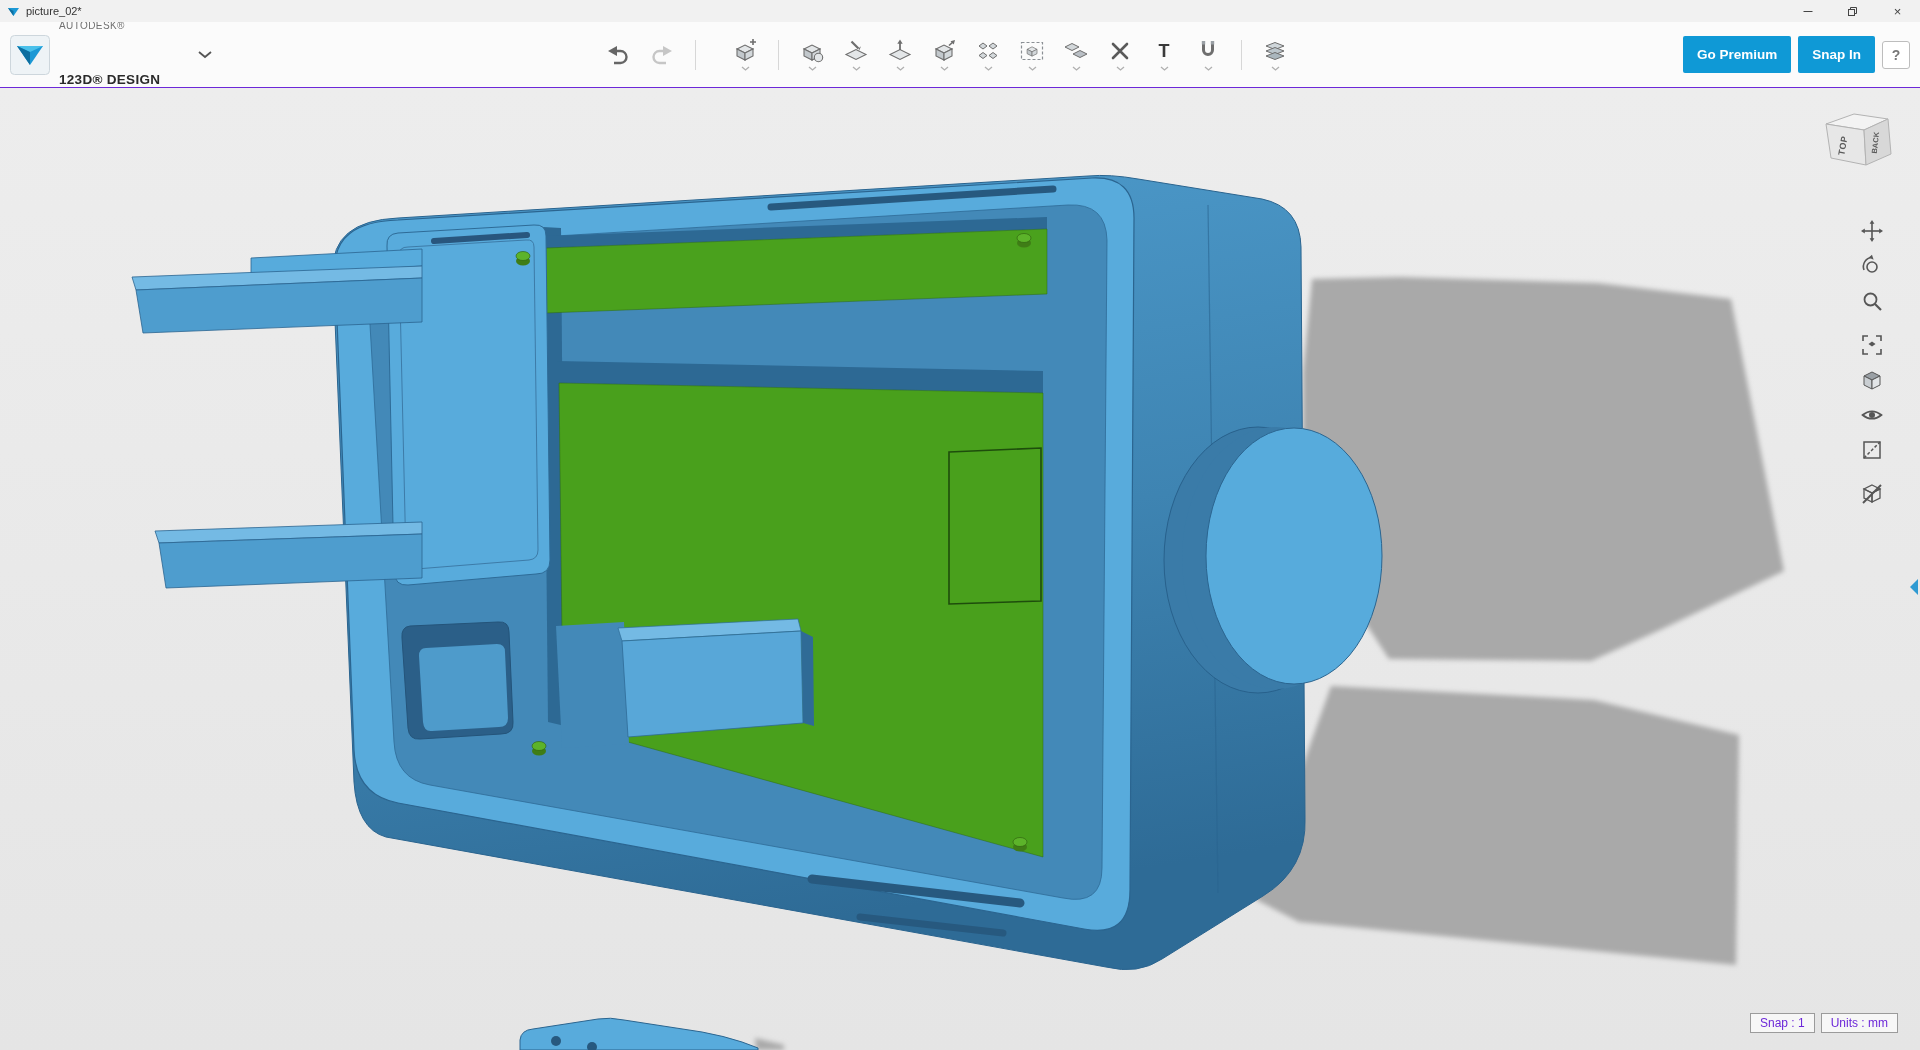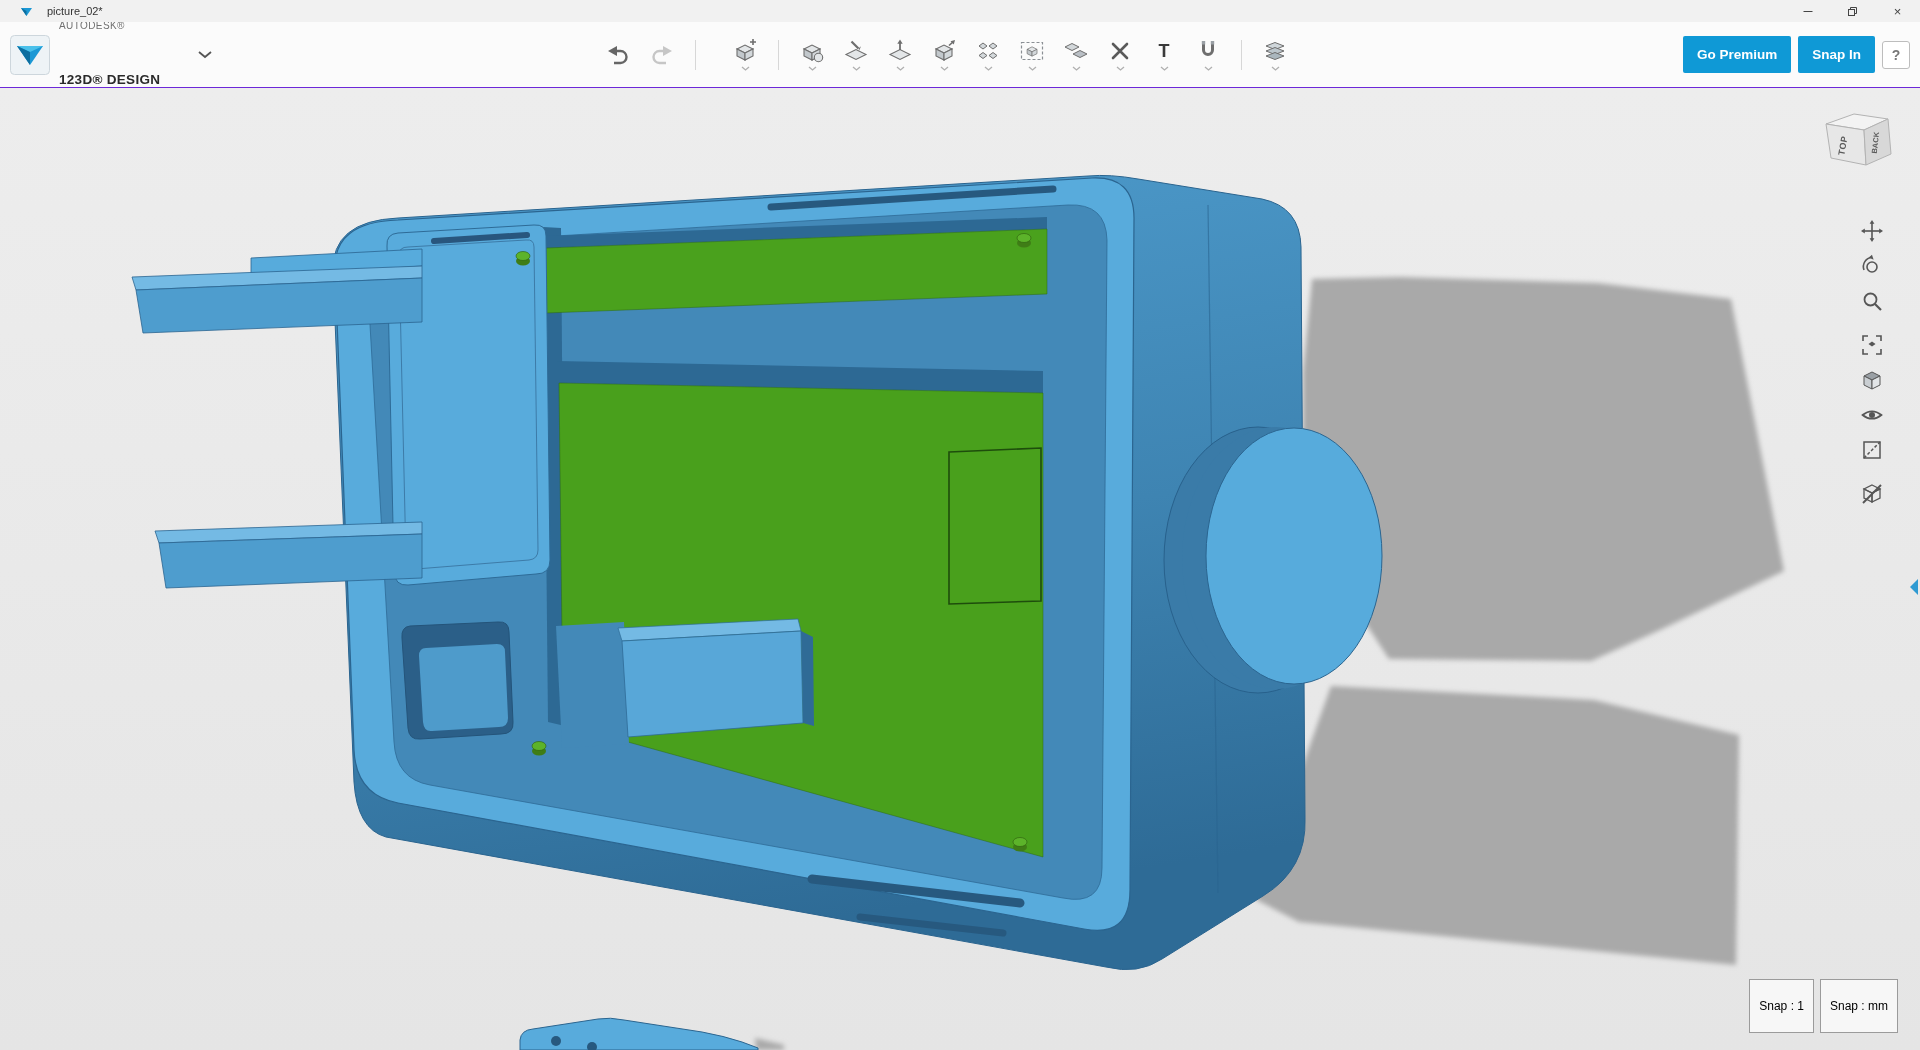--- a/index.html
+++ b/index.html
@@ -3,21 +3,21 @@
 <meta charset="utf-8">
 <style>
   html,body{margin:0;padding:0;}
   body{width:1920px;height:1050px;overflow:hidden;position:relative;
        font-family:"Liberation Sans",sans-serif;background:#e9e9e9;}
   svg text{font-family:"Liberation Sans",sans-serif;}
 
   
   .titlebar{position:absolute;top:0;left:0;right:0;height:22px;background:#f1f1f1;
             display:flex;align-items:center;justify-content:space-between;z-index:30;}
-  .title-left{display:flex;align-items:center;gap:14px;padding-left:20px;}
+  .title-left{display:flex;align-items:center;gap:6px;padding-left:7px;}
   .title-text{font-size:11px;color:#333;}
   .win-controls{display:flex;height:100%;}
   .wbtn{width:45px;height:100%;display:flex;align-items:center;justify-content:center;
         color:#444;background:transparent;border:none;cursor:pointer;font-size:13px;line-height:1;}
 
   
   .toolbar{position:absolute;top:22px;left:0;right:0;height:65px;background:#fbfbfb;
            border-bottom:1px solid #6d28d9;z-index:20;}
   .brand{position:absolute;left:10px;top:0;height:100%;display:flex;align-items:center;gap:9px;cursor:pointer;}
   .brand-text{display:flex;flex-direction:column;line-height:1.2;}
@@ -37,22 +37,22 @@
   
   .viewport{position:absolute;top:88px;left:0;right:0;bottom:0;
             background:linear-gradient(#ededed,#e5e5e5);}
   .scene{position:absolute;left:0;top:0;}
   .viewcube{position:absolute;top:20px;right:22px;cursor:pointer;}
   .nav-rail{position:absolute;top:128px;right:33px;display:flex;flex-direction:column;gap:5px;}
   .nav-btn{width:30px;height:30px;border:none;background:transparent;display:flex;
            align-items:center;justify-content:center;padding:0;cursor:pointer;}
   .gap8{margin-top:9px;}
   .statusbar{position:absolute;right:22px;bottom:17px;display:flex;gap:6px;z-index:5;}
-  .status-box{font-size:12px;color:#000000;background:#f7f7f7;border:1px solid #9b9b9b;
-              padding:19px 9px;cursor:pointer;}
+  .status-box{font-size:12px;color:#6d28d9;background:#f7f7f7;border:1px solid #9b9b9b;
+              padding:2px 9px;cursor:pointer;}
   .edge-arrow{position:absolute;right:0;top:488px;width:12px;height:22px;display:flex;
               align-items:center;justify-content:center;cursor:pointer;}
 </style>
 </head>
 <body>
 
 <svg width="0" height="0" style="position:absolute" aria-hidden="true">
   <defs>
     <symbol id="cube26" viewBox="0 0 26 26">
       <polygon points="5,11 13,7 21,11 13,15" fill="#e3e6e8" stroke="#6e6e6e" stroke-width="1.1"></polygon>
@@ -405,21 +405,21 @@
         <polygon points="12,3 20,7 12,11 4,7" fill="none" stroke="#565656" stroke-width="1.3"></polygon>
         <polygon points="4,7 12,11 12,20 4,16" fill="none" stroke="#565656" stroke-width="1.3"></polygon>
         <polygon points="20,7 12,11 12,20 20,16" fill="none" stroke="#565656" stroke-width="1.3"></polygon>
         <line x1="3" y1="21" x2="21" y2="3" stroke="#565656" stroke-width="2"></line>
       </svg>
     </button>
   </div>
 
   <div class="statusbar">
     <span class="status-box">Snap : 1</span>
-    <span class="status-box">Snap : mm</span>
+    <span class="status-box">Units : mm</span>
   </div>
 
   <div class="edge-arrow">
     <svg width="10" height="18" viewBox="0 0 10 18">
       <polygon points="9,1 1,9 9,17" fill="#2e9ad2"></polygon>
     </svg>
   </div>
 
 </div>
 

